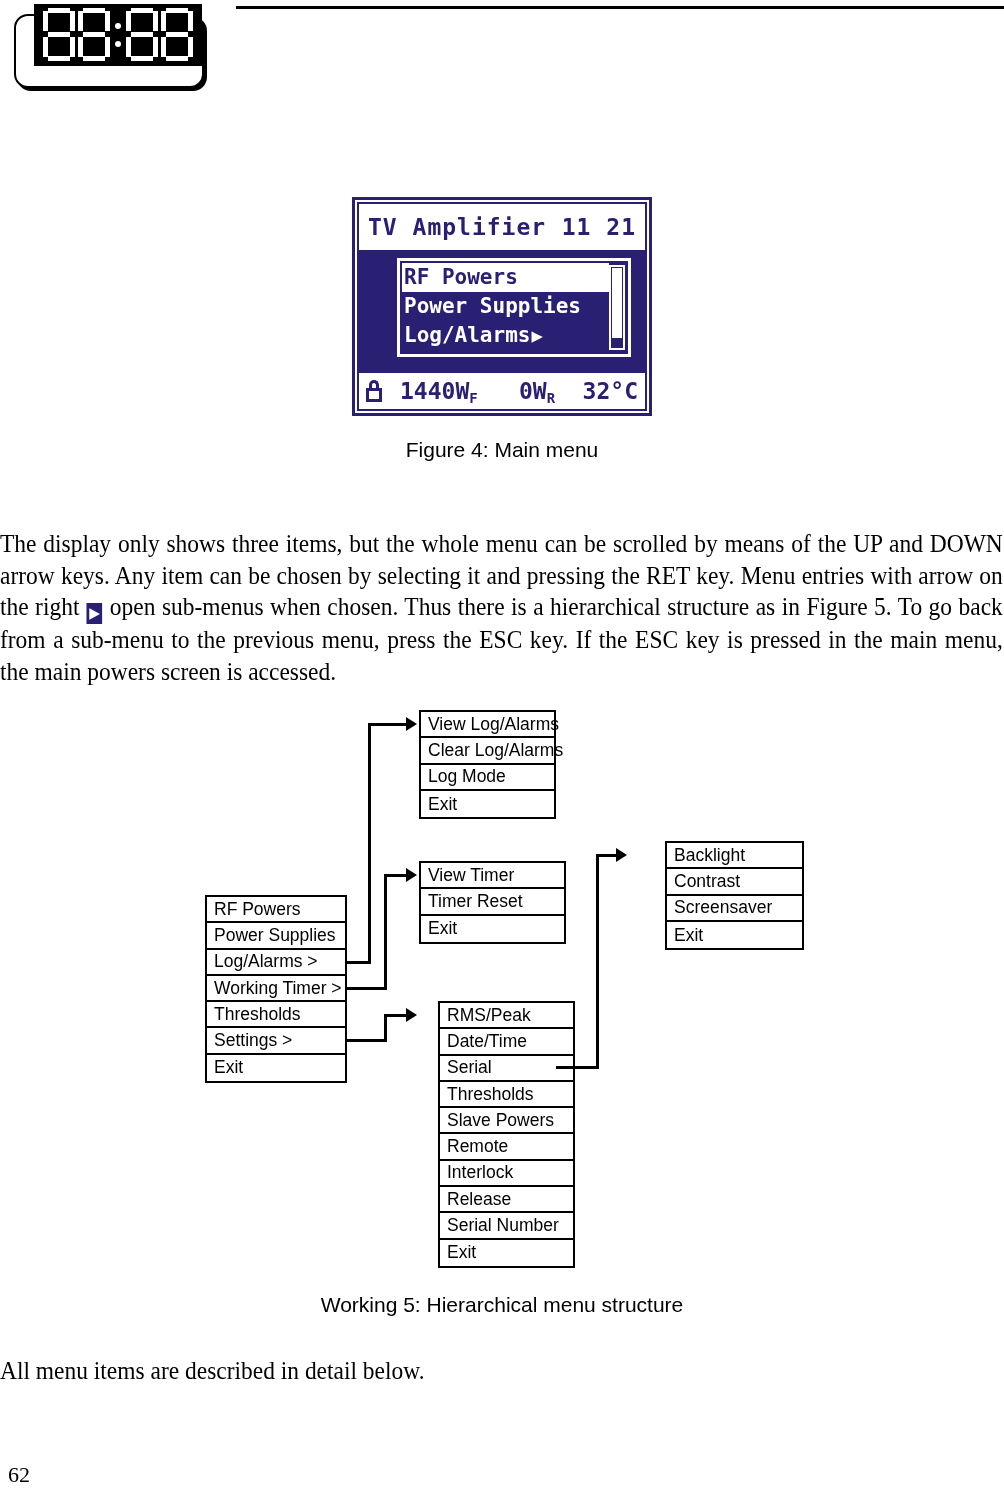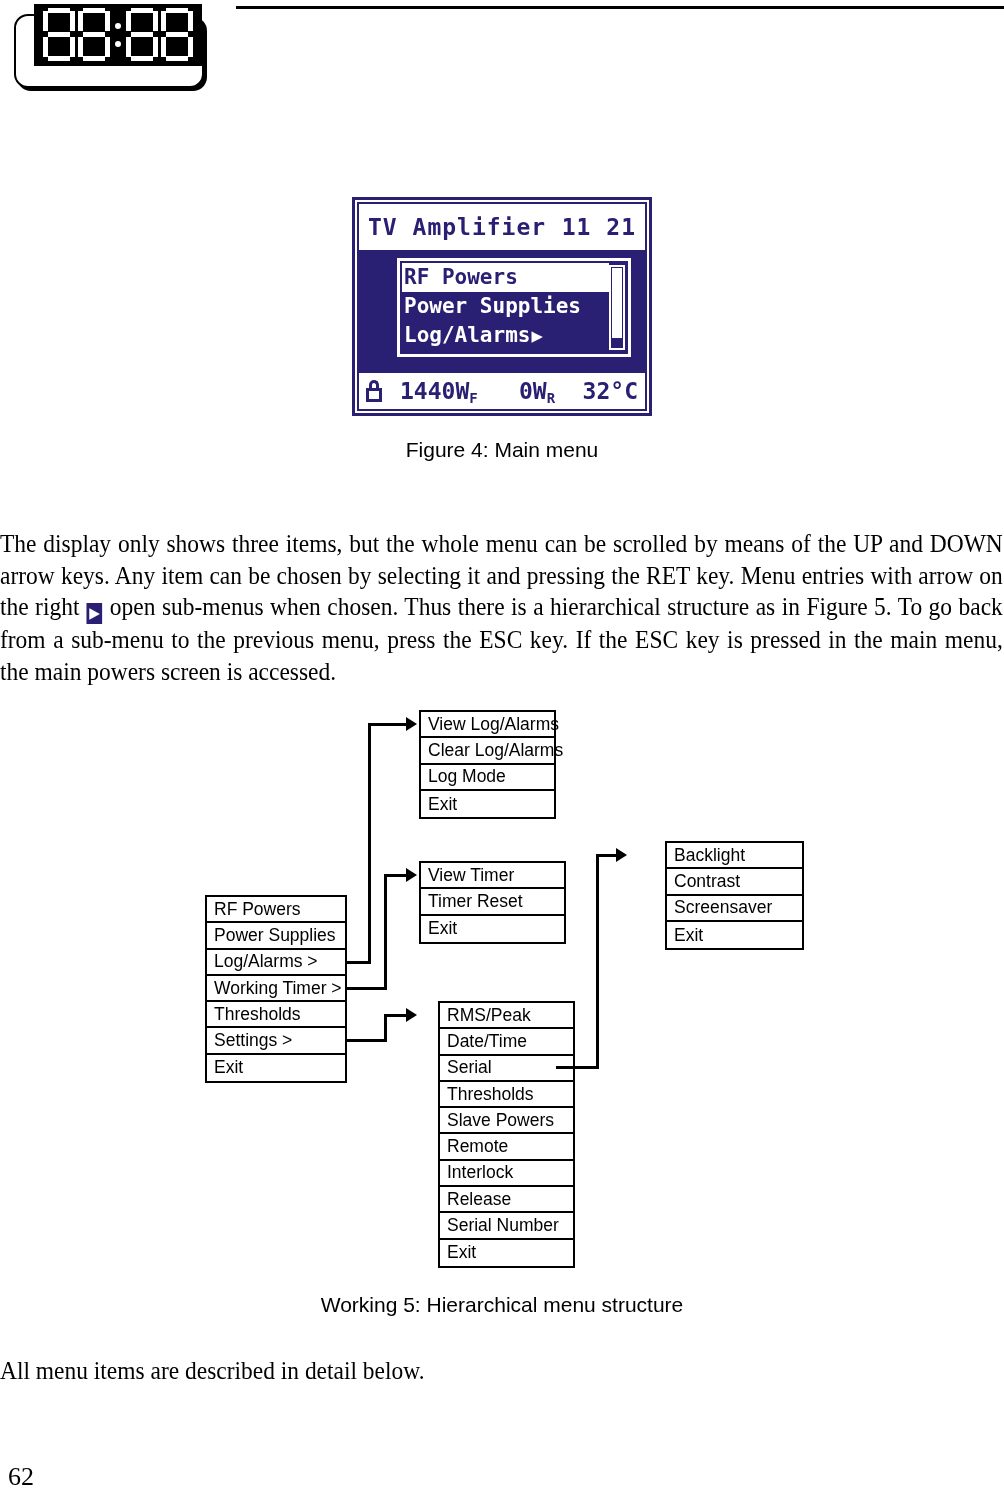--- a/index.html
+++ b/index.html
@@ -315,21 +315,21 @@
     border-bottom: 7px solid transparent;
     border-left: 11px solid #000000;
   }
 
   
   .page-number {
     position: absolute;
     left: 8px;
     top: 1462px;
     font-family: "Liberation Serif", serif;
-    font-size: 26px;
+    font-size: 22px;
     color: #000000;
   }
 </style>
 </head>
 <body>
 
 <div class="logo-wrap">
   <div class="logo-plate"></div>
   <div class="logo-lcd">
     <div class="seg-digits">

